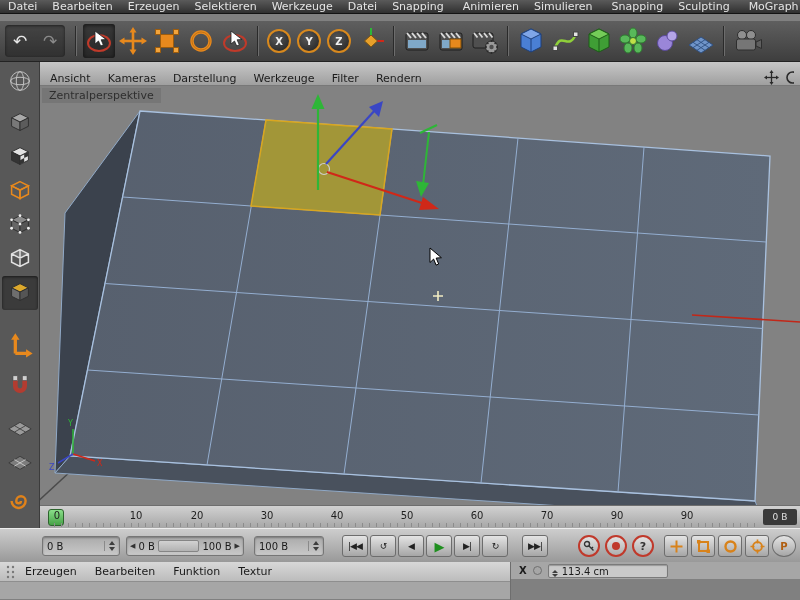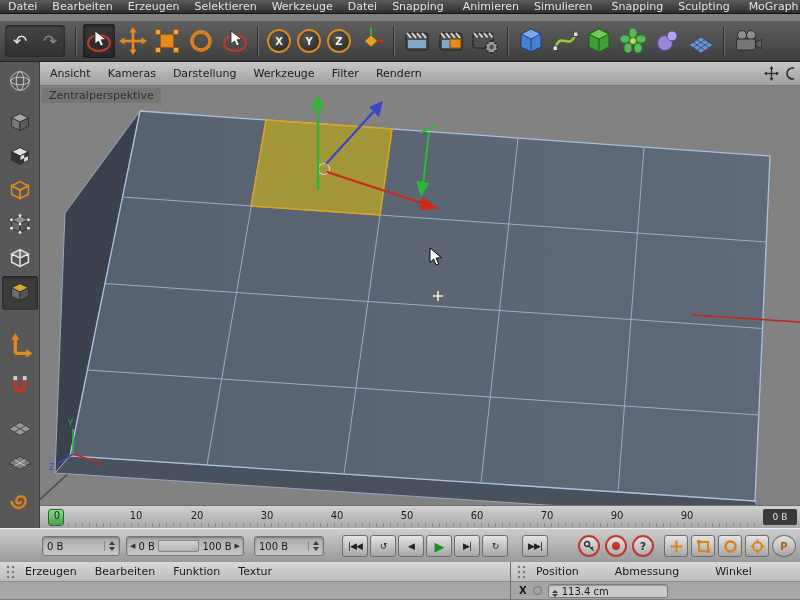--- a/index.html
+++ b/index.html
@@ -17,21 +17,21 @@
   .tbtxt{font-size:17px;color:#e8e8e8;width:30px;text-align:center;line-height:32px;}
   .dim{color:#8a8a8a;}
   .sep{width:1px;height:30px;background:#2a2a2a;border-right:1px solid #6d6d6d;margin:0 4px;flex:none;}
   .axisbtn{width:24px;height:24px;flex:none;border-radius:50%;background:radial-gradient(circle at 40% 35%,#585858,#1f1f1f);border:2px solid #d8891e;color:#f0f0f0;font-size:10px;font-weight:bold;display:flex;align-items:center;justify-content:center;margin:0 2px;box-sizing:border-box;}
   
   .sidebar{position:absolute;left:0;top:62px;width:40px;height:466px;background:#585858;border-right:1px solid #3c3c3c;display:flex;flex-direction:column;align-items:center;box-sizing:border-box;padding-top:2px;overflow:hidden;}
   .sb{width:36px;height:34px;flex:none;display:flex;align-items:center;justify-content:center;border-radius:3px;}
   .sb.pressed{background:rgba(0,0,0,.32);box-shadow:inset 0 1px 3px rgba(0,0,0,.6);}
   .gap8{height:8px;flex:none;} .gap18{height:18px;flex:none;} .gap6{height:6px;flex:none;}
   
-  .vpmenu{position:absolute;left:40px;top:62px;width:760px;height:24px;background:linear-gradient(#c7c7c7,#9f9f9f);border-bottom:1px solid #787878;display:flex;align-items:center;padding:0 6px 0 10px;box-sizing:border-box;}
+  .vpmenu{position:absolute;left:40px;top:62px;width:760px;height:24px;background:linear-gradient(#c7c7c7,#9f9f9f);border-bottom:1px solid #787878;display:flex;align-items:flex-end;padding:0 6px 0 10px;box-sizing:border-box;}
   .vpmenu .vmi{font-size:11px;color:#1c1c1c;margin-right:17px;}
   .vpmenu .spacer{flex:1;}
   .halficon{width:9px;height:15px;overflow:hidden;margin-left:6px;}
   
   .viewport{position:absolute;left:40px;top:86px;width:760px;height:419px;background:#828282;overflow:hidden;}
   .vplabel{position:absolute;left:2px;top:2px;font-size:11px;color:#2f2f2f;background:rgba(110,110,110,.55);padding:1px 7px;}
   .cursor{position:absolute;left:429px;top:247px;z-index:40;}
   
   .ruler{position:absolute;left:40px;top:505px;width:760px;height:23px;background:linear-gradient(#d1d1d1,#a6a6a6);border-top:1px solid #6e6e6e;box-sizing:border-box;overflow:hidden;}
   .tick{position:absolute;top:4px;font-size:10px;color:#1e1e1e;transform:translateX(-50%);}
@@ -524,35 +524,20 @@
       </svg>
       <span class="tab">Erzeugen</span>
       <span class="tab">Bearbeiten</span>
       <span class="tab">Funktion</span>
       <span class="tab">Textur</span>
     </div>
     <div class="pbody"></div>
   </div>
 
   <div class="panel-r">
-    <div class="phead">
-      <svg class="handle" width="9" height="14" viewBox="0 0 9 14">
-        <g fill="#787878">
-            <circle cx="2" cy="2" r="1.2"></circle>
-            <circle cx="7" cy="2" r="1.2"></circle>
-            <circle cx="2" cy="7" r="1.2"></circle>
-            <circle cx="7" cy="7" r="1.2"></circle>
-            <circle cx="2" cy="12" r="1.2"></circle>
-            <circle cx="7" cy="12" r="1.2"></circle>
-          </g>
-      </svg>
-      <span class="hdr">Position</span>
-      <span class="hdr">Abmessung</span>
-      <span class="hdr">Winkel</span>
-    </div>
     <div class="pbody">
       <span style="font-weight:bold">X</span>
       <span class="keycirc"></span>
       <span class="xfield">
         <span class="stp">
             <i class="up"></i>
             <i class="down"></i>
           </span>
         <span>113.4 cm</span>
       </span>

